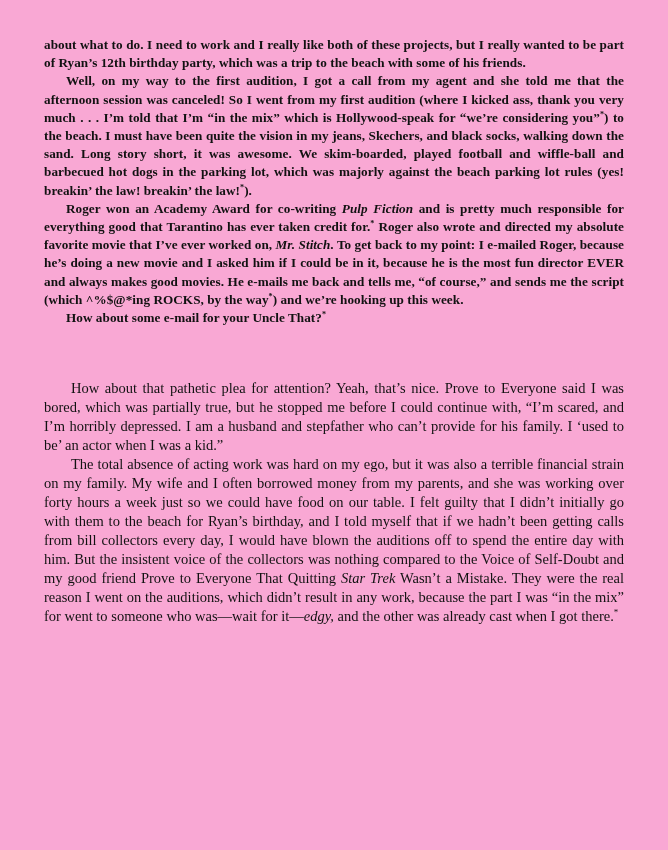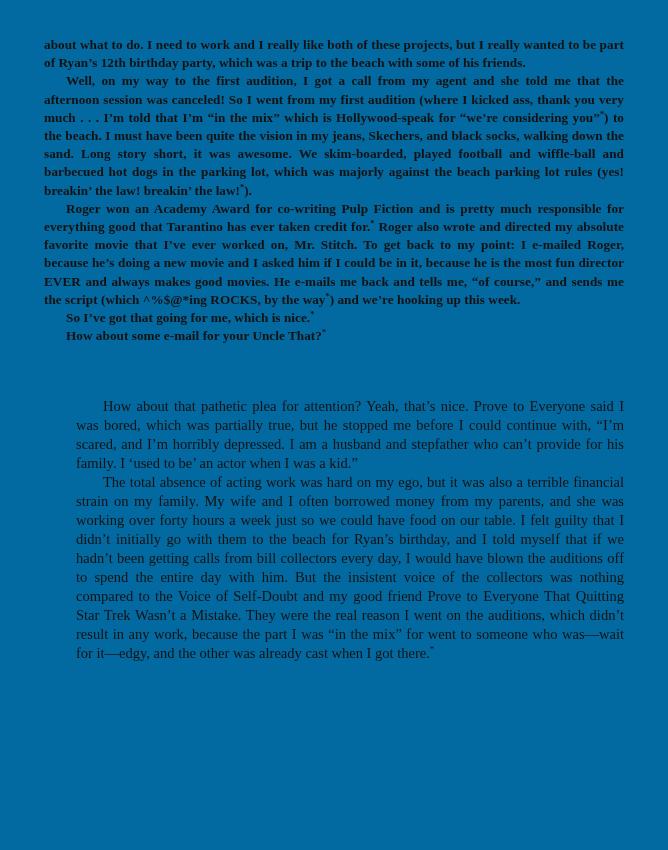--- a/index.html
+++ b/index.html
@@ -5,21 +5,21 @@
   html, body {
     margin: 0;
     padding: 0;
     background: #ffffff;
   }
   .page {
     position: relative;
     width: 668px;
     height: 850px;
     margin: 0 auto;
-    background: #0369a1;
+    background: #f9a8d4;
     box-sizing: border-box;
     padding: 36px 44px 0 44px;
     font-family: "Liberation Serif", serif;
     color: #121212;
     overflow: hidden;
   }
   .section { display: block; }
   .blog-excerpt {
     font-weight: bold;
     font-size: 13.2px;
@@ -27,37 +27,36 @@
     text-align: justify;
     letter-spacing: 0.05px;
   }
   .blog-excerpt .para.indent { text-indent: 22px; }
   .narrative {
     margin-top: 52px;
     font-size: 14.5px;
     line-height: 19px;
     text-align: justify;
   }
-  .narrative .para.indent { text-indent: 27px; margin-left: 32px; }
+  .narrative .para.indent { text-indent: 27px; }
   .para { margin: 0; }
-  .seg-i { }
+  .seg-i { font-style: italic; }
   .seg-sup {
     vertical-align: super;
     font-size: 0.62em;
     line-height: 0;
   }
 </style>
 </head>
 <body>
 
 <div class="page">
   <div class="section blog-excerpt">
       <p class="para"><span>about what to do. I need to work and I really like both of these projects, but I really wanted to be part of Ryan’s 12th birthday party, which was a trip to the beach with some of his friends.</span></p>
       <p class="para indent"><span>Well, on my way to the first audition, I got a call from my agent and she told me that the afternoon session was canceled! So I went from my first audition (where I kicked ass, thank you very much . . . I’m told that I’m “in the mix” which is Hollywood-speak for “we’re considering you”</span><span class="seg-sup">*</span><span>) to the beach. I must have been quite the vision in my jeans, Skechers, and black socks, walking down the sand. Long story short, it was awesome. We skim-boarded, played football and wiffle-ball and barbecued hot dogs in the parking lot, which was majorly against the beach parking lot rules (yes! breakin’ the law! breakin’ the law!</span><span class="seg-sup">*</span><span>).</span></p>
       <p class="para indent"><span>Roger won an Academy Award for co-writing </span><span class="seg-i">Pulp Fiction</span><span> and is pretty much responsible for everything good that Tarantino has ever taken credit for.</span><span class="seg-sup">*</span><span> Roger also wrote and directed my absolute favorite movie that I’ve ever worked on, </span><span class="seg-i">Mr. Stitch</span><span>. To get back to my point: I e-mailed Roger, because he’s doing a new movie and I asked him if I could be in it, because he is the most fun director EVER and always makes good movies. He e-mails me back and tells me, “of course,” and sends me the script (which ^%$@*ing ROCKS, by the way</span><span class="seg-sup">*</span><span>) and we’re hooking up this week.</span></p>
-      <p class="para indent"><span>So I’ve got that going for me, which is nice.</span><span class="seg-sup">*</span></p>
       <p class="para indent"><span>How about some e-mail for your Uncle That?</span><span class="seg-sup">*</span></p>
     </div>
   <div class="section narrative">
       <p class="para indent"><span>How about that pathetic plea for attention? Yeah, that’s nice. Prove to Everyone said I was bored, which was partially true, but he stopped me before I could continue with, “I’m scared, and I’m horribly depressed. I am a husband and stepfather who can’t provide for his family. I ‘used to be’ an actor when I was a kid.”</span></p>
       <p class="para indent"><span>The total absence of acting work was hard on my ego, but it was also a terrible financial strain on my family. My wife and I often borrowed money from my parents, and she was working over forty hours a week just so we could have food on our table. I felt guilty that I didn’t initially go with them to the beach for Ryan’s birthday, and I told myself that if we hadn’t been getting calls from bill collectors every day, I would have blown the auditions off to spend the entire day with him. But the insistent voice of the collectors was nothing compared to the Voice of Self-Doubt and my good friend Prove to Everyone That Quitting </span><span class="seg-i">Star Trek</span><span> Wasn’t a Mistake. They were the real reason I went on the auditions, which didn’t result in any work, because the part I was “in the mix” for went to someone who was—wait for it—</span><span class="seg-i">edgy,</span><span> and the other was already cast when I got there.</span><span class="seg-sup">*</span></p>
     </div>
 </div>
 
 </body></html>

